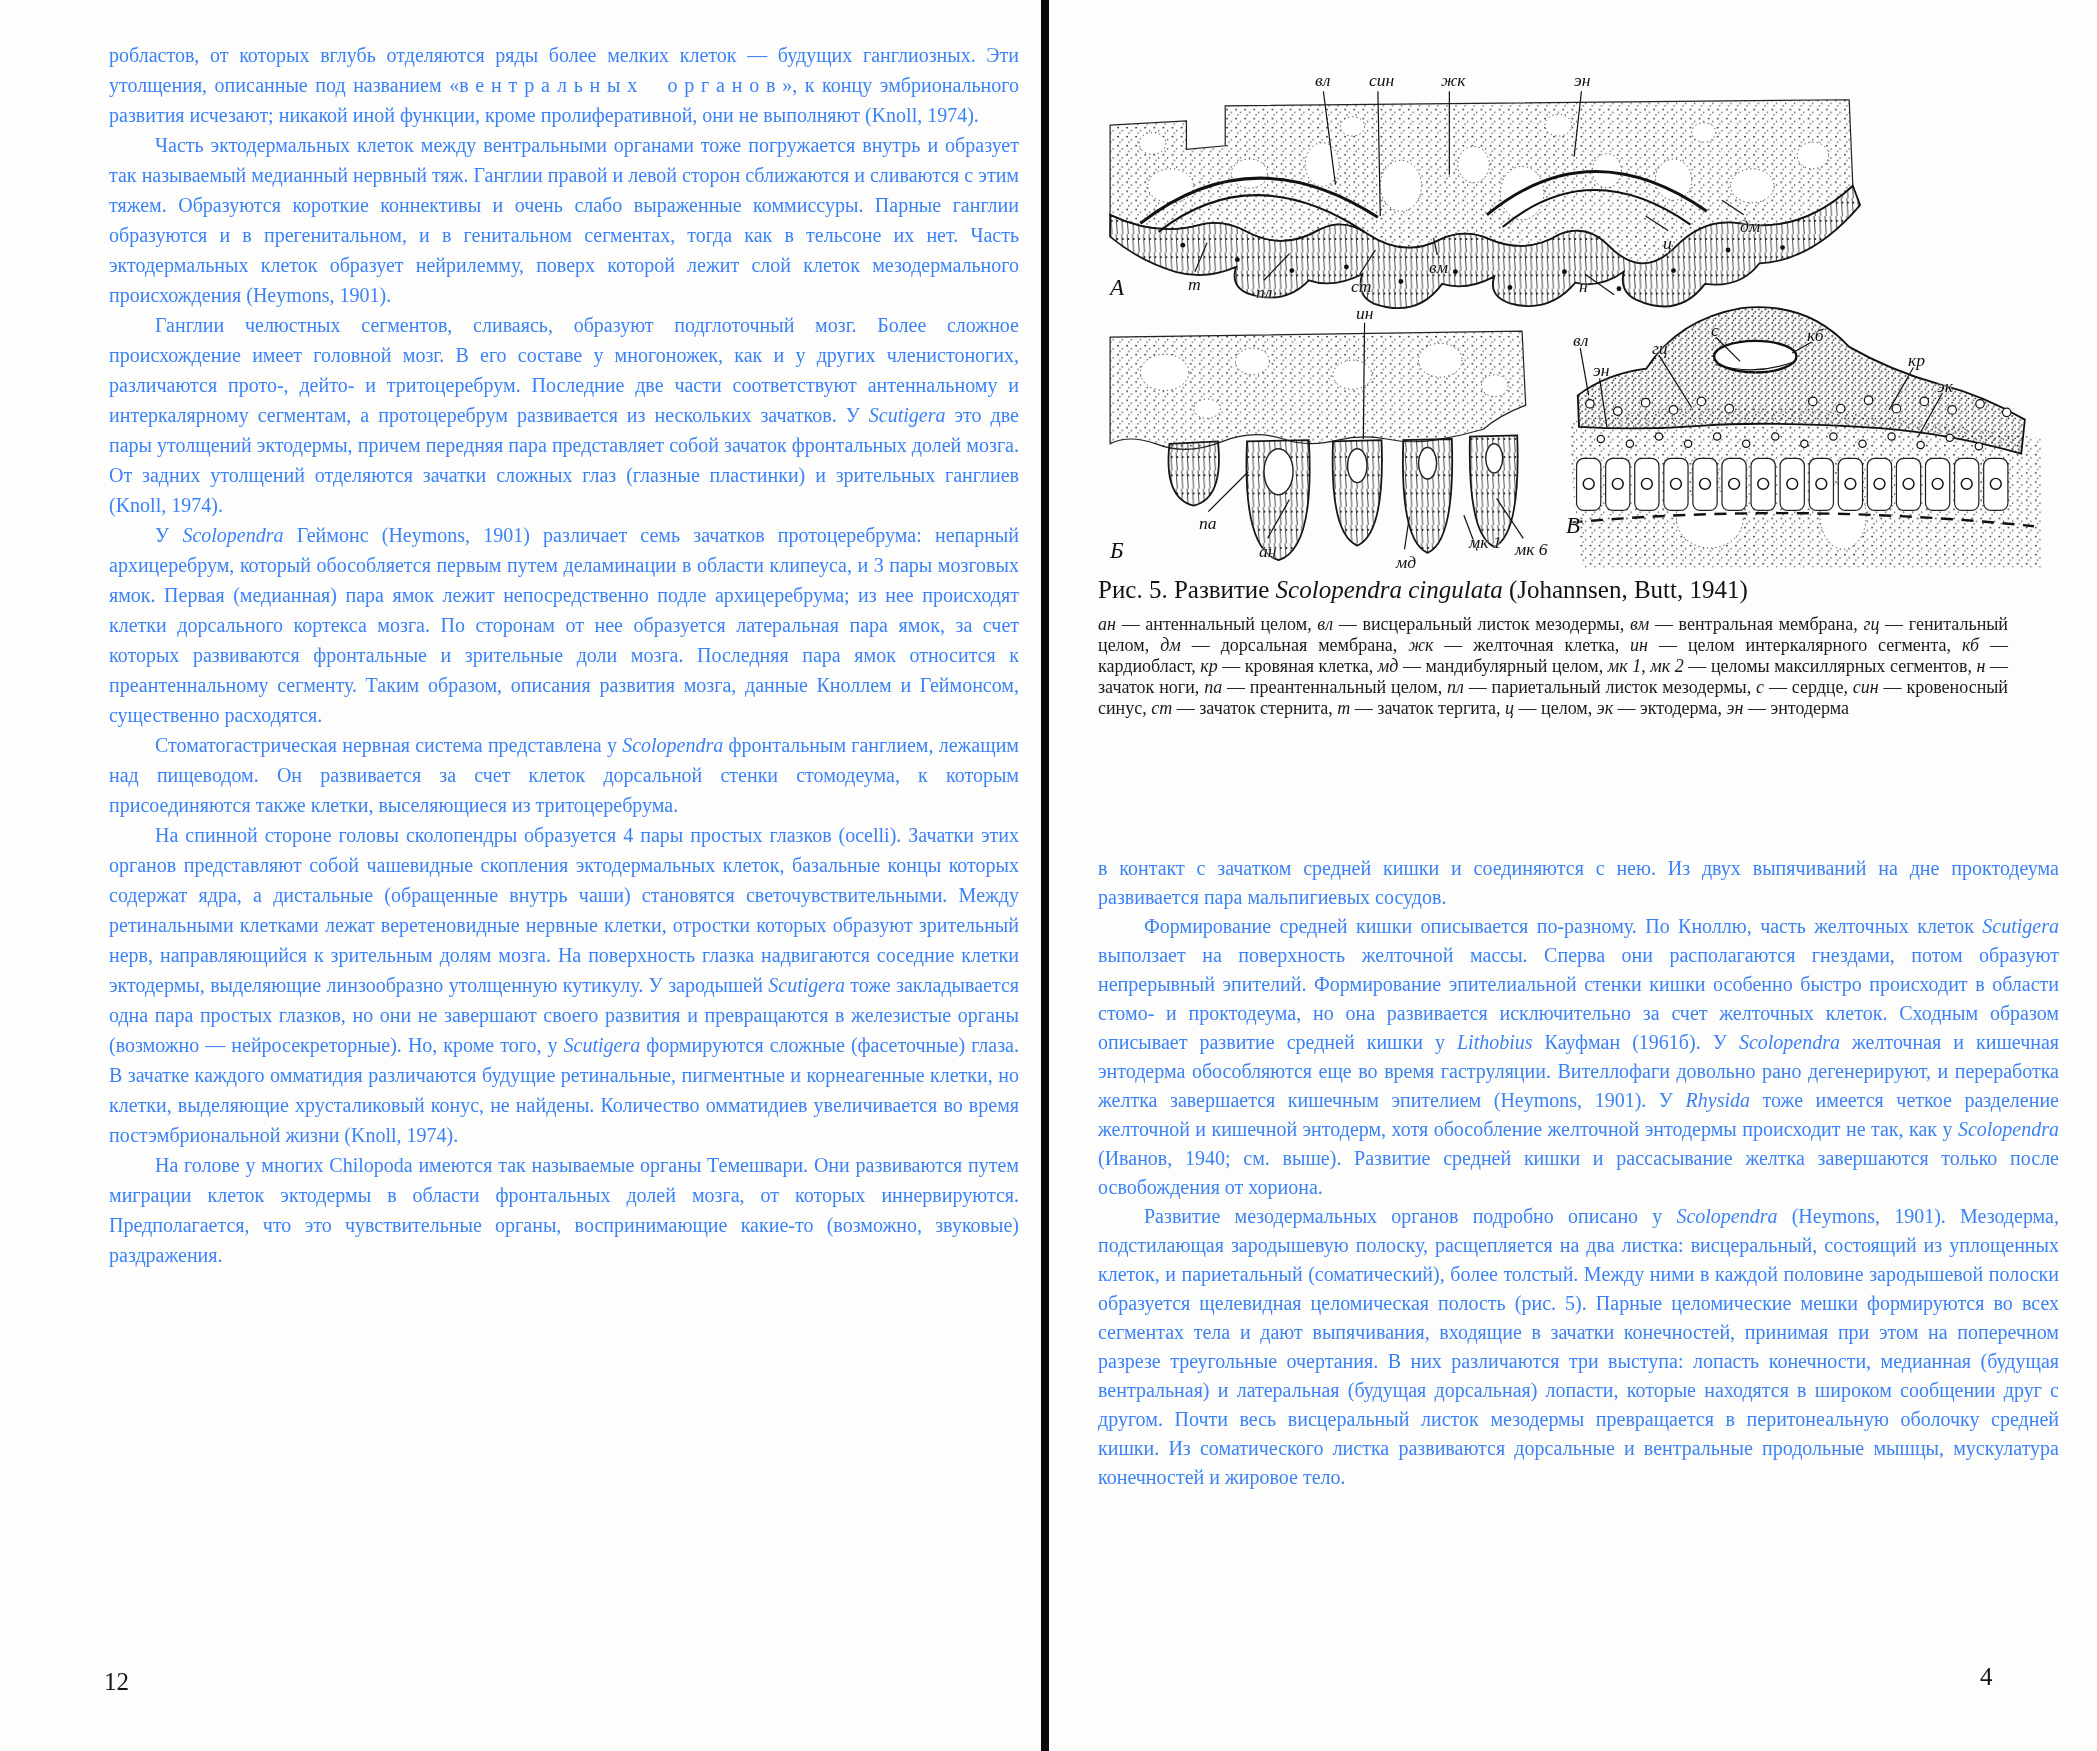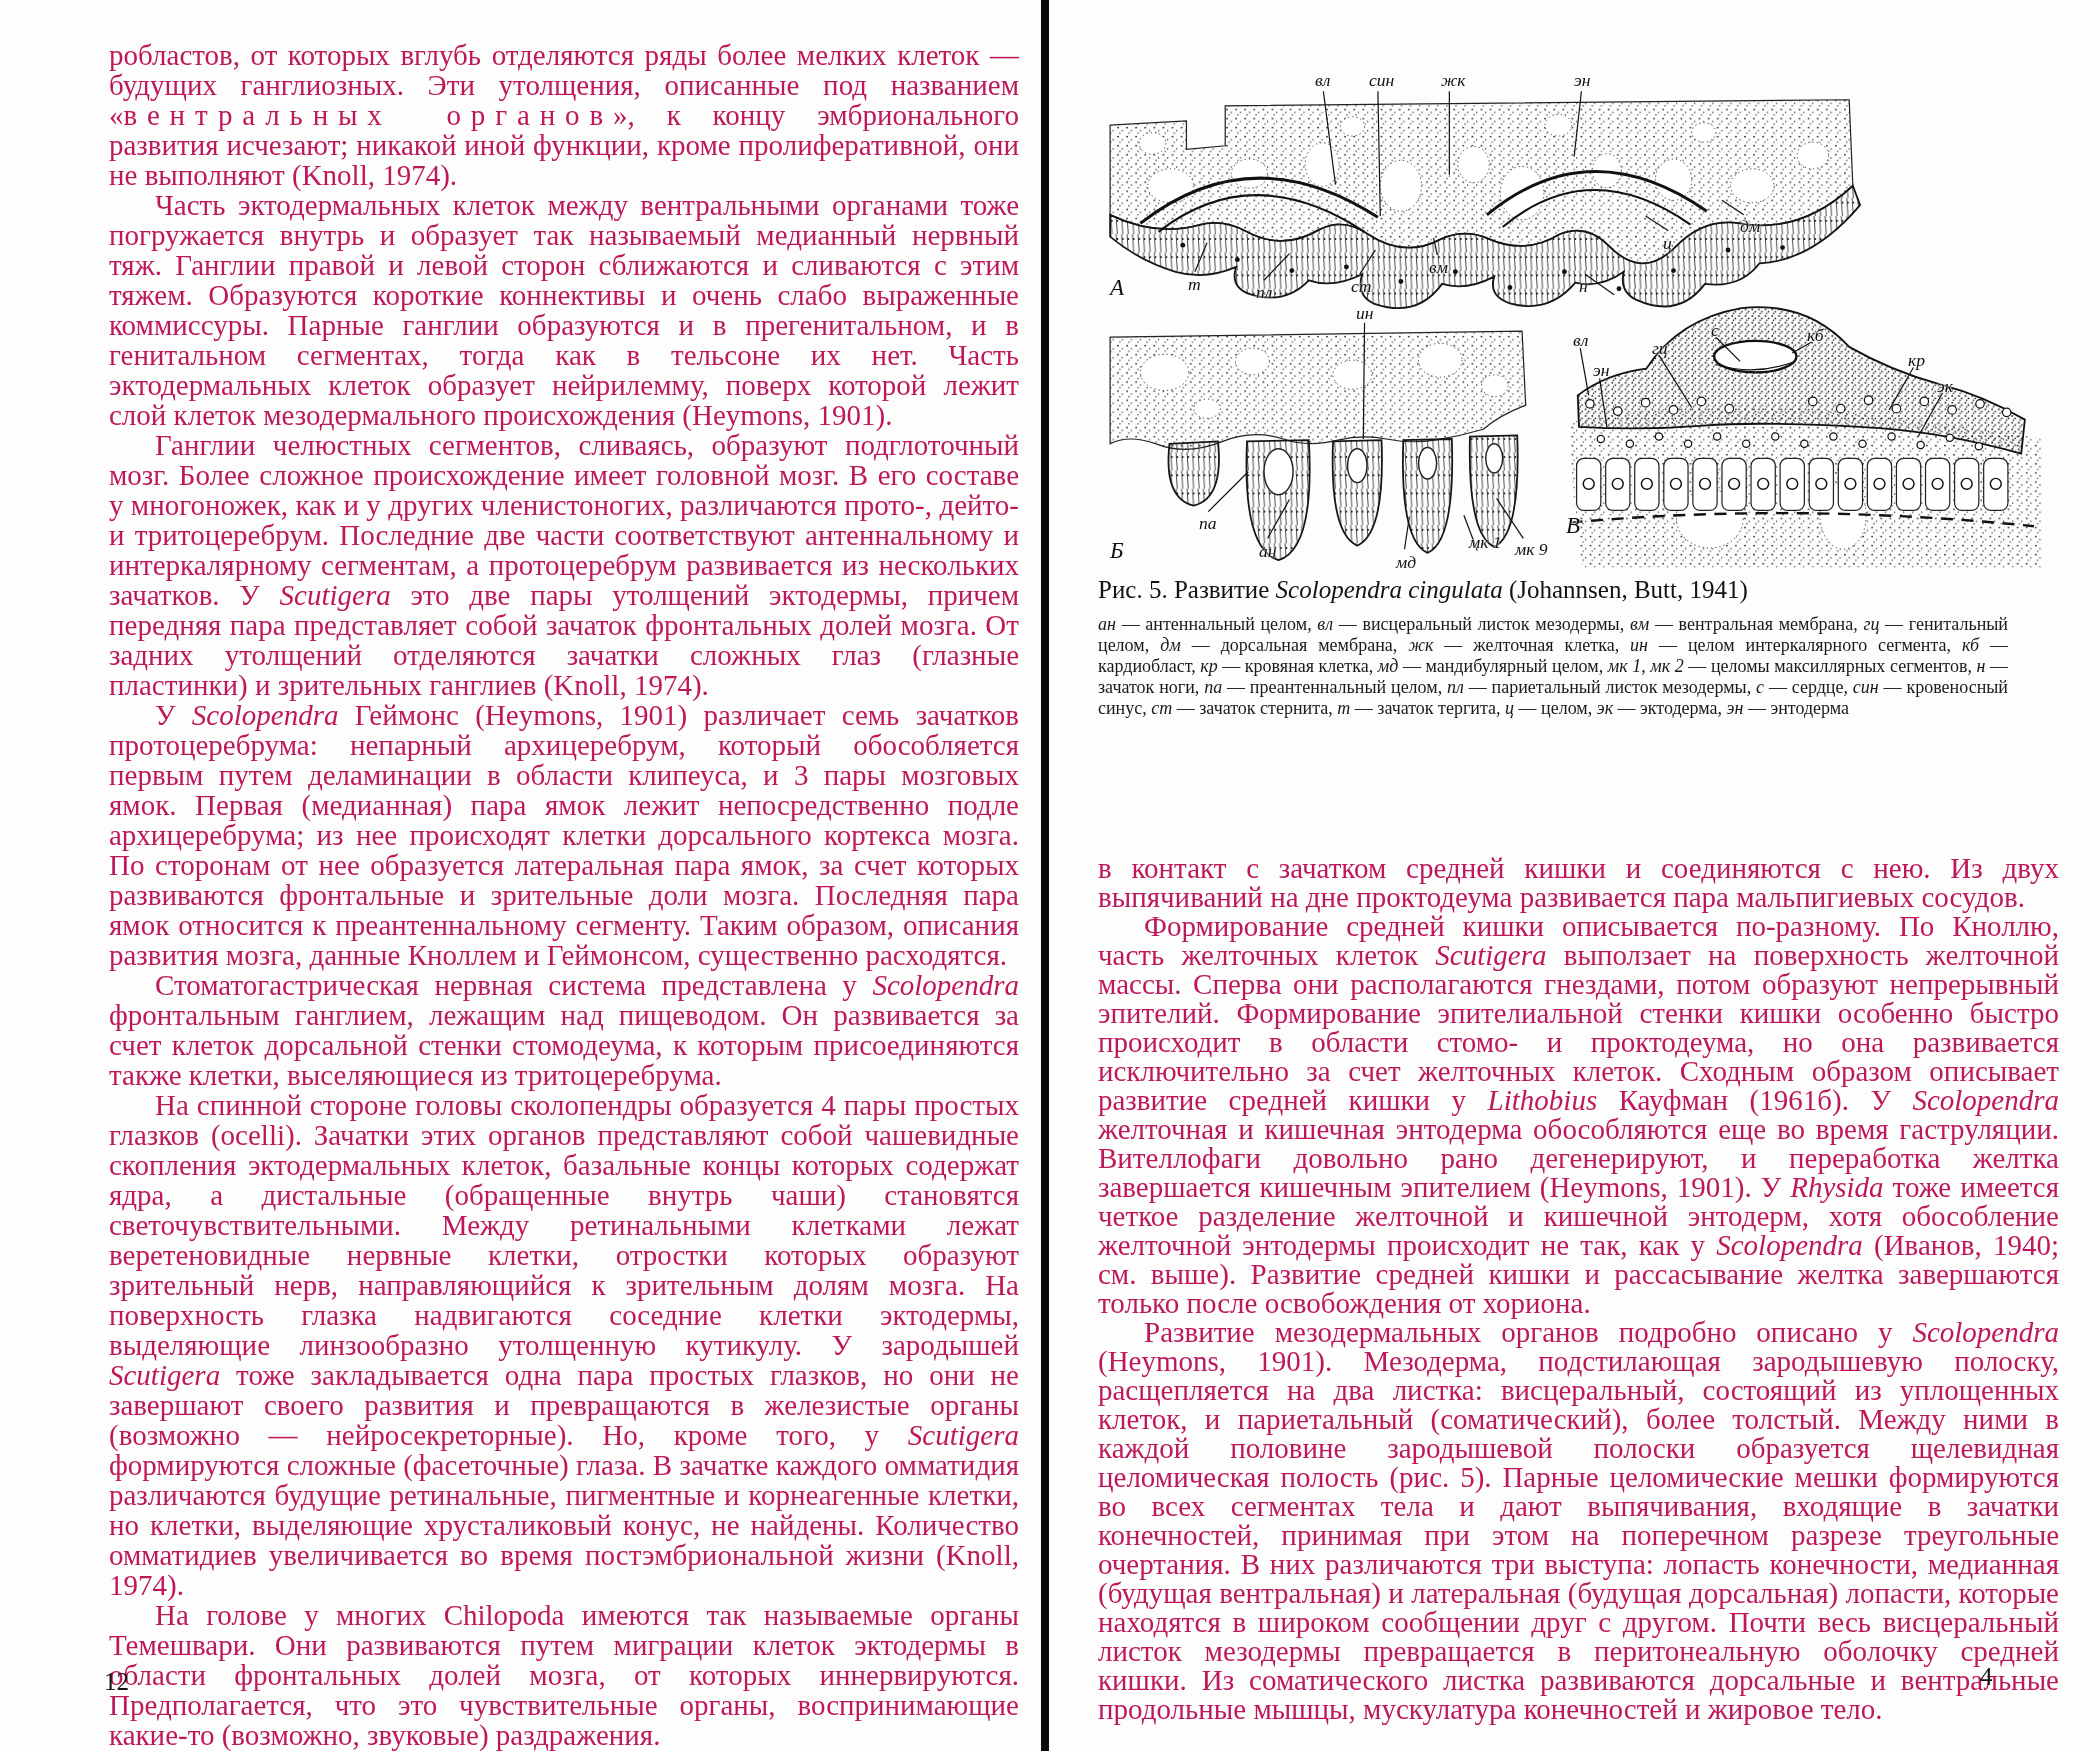--- a/index.html
+++ b/index.html
@@ -4,21 +4,21 @@
 <style>
   html,body{margin:0;padding:0;background:#ffffff;}
   body{width:2097px;height:1751px;overflow:hidden;
        font-family:"Liberation Serif", serif;color:#121212;}
   .sheet{position:relative;width:2097px;height:1751px;background:#fdfdfc;overflow:hidden;}
 
   
   .divider{position:absolute;left:1041px;top:0;width:7.9px;height:1751px;background:#0b0b0b;}
 
   
-  .col{position:absolute;text-align:justify;font-size:29px;color:#be185d;}
+  .col{position:absolute;text-align:justify;font-size:20px;color:#3b82f6;}
   .left-col{left:109px;top:40px;width:910px;line-height:30px;}
   .right-col{left:1098px;top:810px;width:961px;line-height:29px;margin-top:44px;}
   .par{margin:0;text-indent:46px;}
   .par.no-indent{text-indent:0;}
   .it{font-style:italic;}
   .lsp{letter-spacing:0.34em;word-spacing:0.45em;}
 
   .pagenum{position:absolute;font-size:25px;color:#141414;}
   .pn-left{left:104px;top:1668px;}
   .pn-right{left:1980px;top:1663px;}
@@ -266,21 +266,21 @@
         <span class="fig-label" style="left: 331px; top: 223px;">вм</span>
         <span class="fig-label" style="left: 253px; top: 242px;">ст</span>
         <span class="fig-label" style="left: 158px; top: 248px;">пл</span>
         <span class="fig-label" style="left: 90px; top: 240px;">т</span>
         <span class="fig-label panel" style="left: 12px; top: 241px;">А</span>
         <span class="fig-label" style="left: 258px; top: 269px;">ин</span>
         <span class="fig-label" style="left: 101px; top: 479px;">па</span>
         <span class="fig-label" style="left: 161px; top: 507px;">ан</span>
         <span class="fig-label" style="left: 298px; top: 518px;">мд</span>
         <span class="fig-label" style="left: 371px; top: 498px;">мк 1</span>
-        <span class="fig-label" style="left: 417px; top: 505px;">мк 9</span>
+        <span class="fig-label" style="left: 417px; top: 505px;">мк 6</span>
         <span class="fig-label panel" style="left: 12px; top: 504px;">Б</span>
         <span class="fig-label" style="left: 475px; top: 296px;">вл</span>
         <span class="fig-label" style="left: 495px; top: 326px;">эн</span>
         <span class="fig-label" style="left: 554px; top: 304px;">гц</span>
         <span class="fig-label" style="left: 613px; top: 286px;">с</span>
         <span class="fig-label" style="left: 709px; top: 291px;">кб</span>
         <span class="fig-label" style="left: 810px; top: 316px;">кр</span>
         <span class="fig-label" style="left: 839px; top: 342px;">эк</span>
         <span class="fig-label panel" style="left: 468px; top: 479px;">В</span>
       </div>

